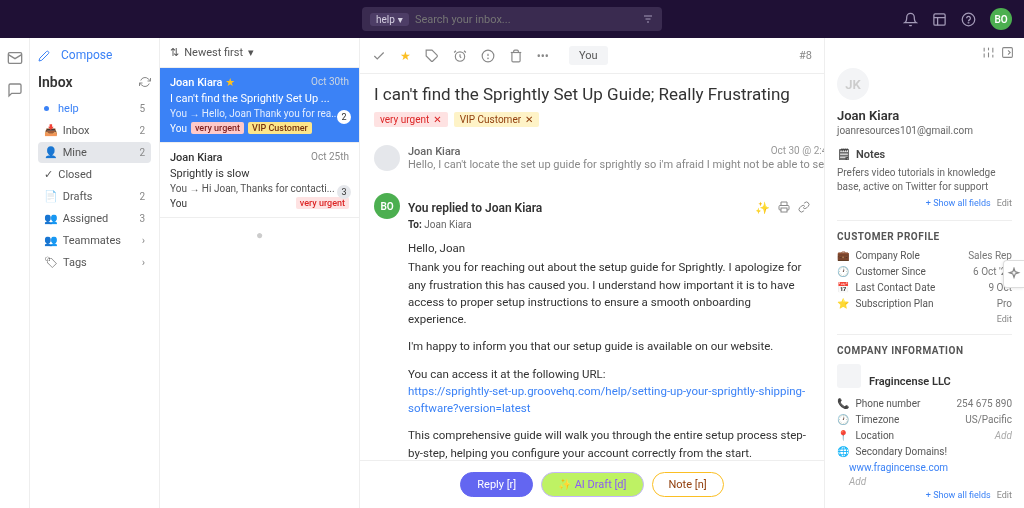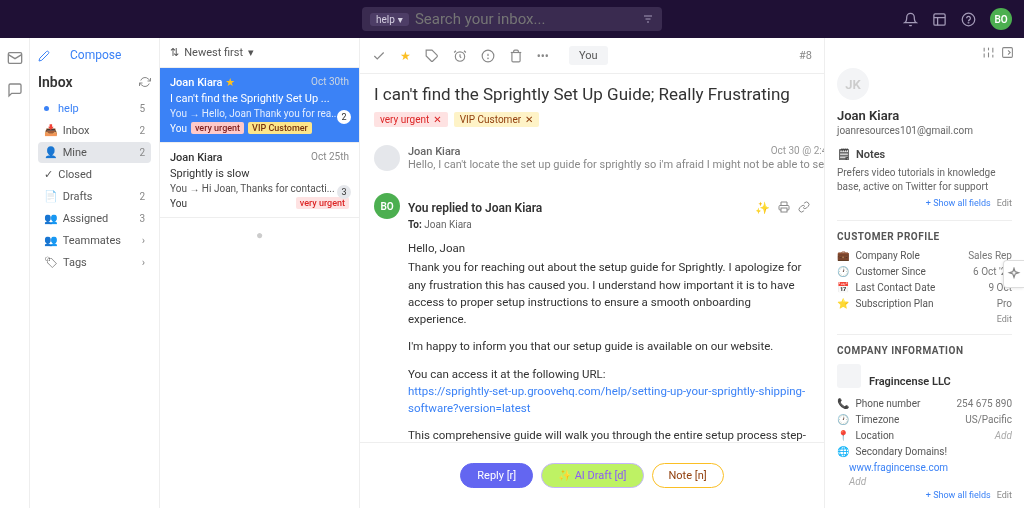--- a/index.html
+++ b/index.html
@@ -4,29 +4,29 @@
 <style>
 *{box-sizing:border-box;margin:0;padding:0;font-family:-apple-system,BlinkMacSystemFont,'Segoe UI',Roboto,sans-serif}
 body{background:#fff;font-size:12px;color:#333;overflow:hidden;height:508px;width:1024px}
 .topbar{background:#1f1035;height:38px;display:flex;align-items:center;padding:0 12px;color:#fff}
 .nav{display:flex;gap:24px;font-size:12px}
 .nav-item{color:#d4cfe0;cursor:pointer;position:relative}
 .nav-item.active{color:#fff}
 .dot{width:5px;height:5px;background:#ff4d4f;border-radius:50%;position:absolute;top:-3px;right:-7px}
 .search-wrap{margin-left:auto;margin-right:auto;display:flex;align-items:center;background:#3a2b50;border-radius:4px;height:24px;width:300px;padding:0 8px;position:absolute;left:50%;transform:translateX(-50%)}
 .search-tag{background:#4d3d66;padding:1px 6px;border-radius:3px;font-size:10px;color:#d4cfe0;margin-right:6px;display:flex;align-items:center;gap:3px}
-.search-input{background:none;border:none;color:#d4cfe0;font-size:15px;flex:1;outline:none}
+.search-input{background:none;border:none;color:#d4cfe0;font-size:11px;flex:1;outline:none}
 .topbar-right{margin-left:auto;display:flex;align-items:center;gap:14px}
 .topbar-icon{color:#a49bb8;cursor:pointer}
 .avatar-bo{width:22px;height:22px;border-radius:50%;background:#4caf50;color:#fff;display:flex;align-items:center;justify-content:center;font-size:10px;font-weight:600}
 .main{display:flex;height:470px}
 .rail{width:30px;background:#fff;border-right:1px solid #eee;display:flex;flex-direction:column;align-items:center;padding-top:12px;gap:16px}
 .rail-icon{color:#888;cursor:pointer}
 .folders{width:130px;border-right:1px solid #eee;padding:10px 8px}
-.compose{color:#3b82f6;font-size:12px;display:flex;align-items:flex-end;gap:20px;margin-bottom:12px;cursor:pointer}
+.compose{color:#3b82f6;font-size:12px;display:flex;align-items:flex-end;gap:11px;margin-bottom:12px;cursor:pointer}
 .inbox-hd{display:flex;justify-content:space-between;align-items:center;margin-bottom:8px}
 .inbox-hd span:first-child{font-weight:600;font-size:14px}
 .folder{display:flex;justify-content:space-between;align-items:center;padding:4px 6px;font-size:11px;color:#555;border-radius:4px;cursor:pointer;margin-bottom:1px}
 .folder.help{color:#3b82f6}
 .folder.help .bullet{width:5px;height:5px;background:#3b82f6;border-radius:50%;margin-right:4px;display:inline-block}
 .folder.active{background:#e5e7eb}
 .folder-lbl{display:flex;align-items:center;gap:5px}
 .count{color:#888;font-size:10px}
 .expand{color:#888;margin-left:3px}
 .convlist{width:200px;border-right:1px solid #eee;display:flex;flex-direction:column}
@@ -70,21 +70,21 @@
 .msg-prev{font-size:11px;color:#888;white-space:nowrap;overflow:hidden;text-overflow:ellipsis}
 .reply-box{border:1px solid #eee;border-radius:6px;padding:10px 12px;margin-top:8px}
 .reply-hd{display:flex;align-items:center;gap:8px;margin-bottom:4px}
 .reply-title{font-size:12px;font-weight:600}
 .reply-icons{margin-left:auto;display:flex;gap:8px;color:#888}
 .reply-to{font-size:10px;color:#666;margin-bottom:10px}
 .reply-to b{color:#333}
 .reply-text{font-size:11.5px;line-height:1.5;color:#333}
 .reply-text p{margin-bottom:10px}
 .reply-text a{color:#3b82f6;text-decoration:none}
-.actions{padding:20px 14px;border-top:1px solid #eee;display:flex;gap:8px;justify-content:center}
+.actions{padding:11px 14px;border-top:1px solid #eee;display:flex;gap:8px;justify-content:center}
 .btn{padding:5px 16px;border-radius:14px;font-size:11px;cursor:pointer;border:1px solid}
 .btn.reply{background:#6366f1;color:#fff;border-color:#6366f1}
 .btn.draft{background:#bef264;color:#8b5cf6;border-color:#c4b5fd}
 .btn.note{background:#fff;color:#92400e;border-color:#fbbf24}
 .sidebar{width:200px;border-left:1px solid #eee;padding:10px 12px;overflow-y:auto;position:relative}
 .sb-tools{position:absolute;top:8px;right:10px;display:flex;gap:6px;color:#888}
 .sb-av{width:32px;height:32px;border-radius:50%;background:#f3f4f6;color:#ccc;display:flex;align-items:center;justify-content:center;font-size:13px;font-weight:600;margin-bottom:8px;margin-top:20px}
 .sb-name{font-size:13px;font-weight:600;margin-bottom:2px}
 .sb-email{font-size:10px;color:#666;margin-bottom:12px}
 .sb-sec{margin-bottom:12px}

